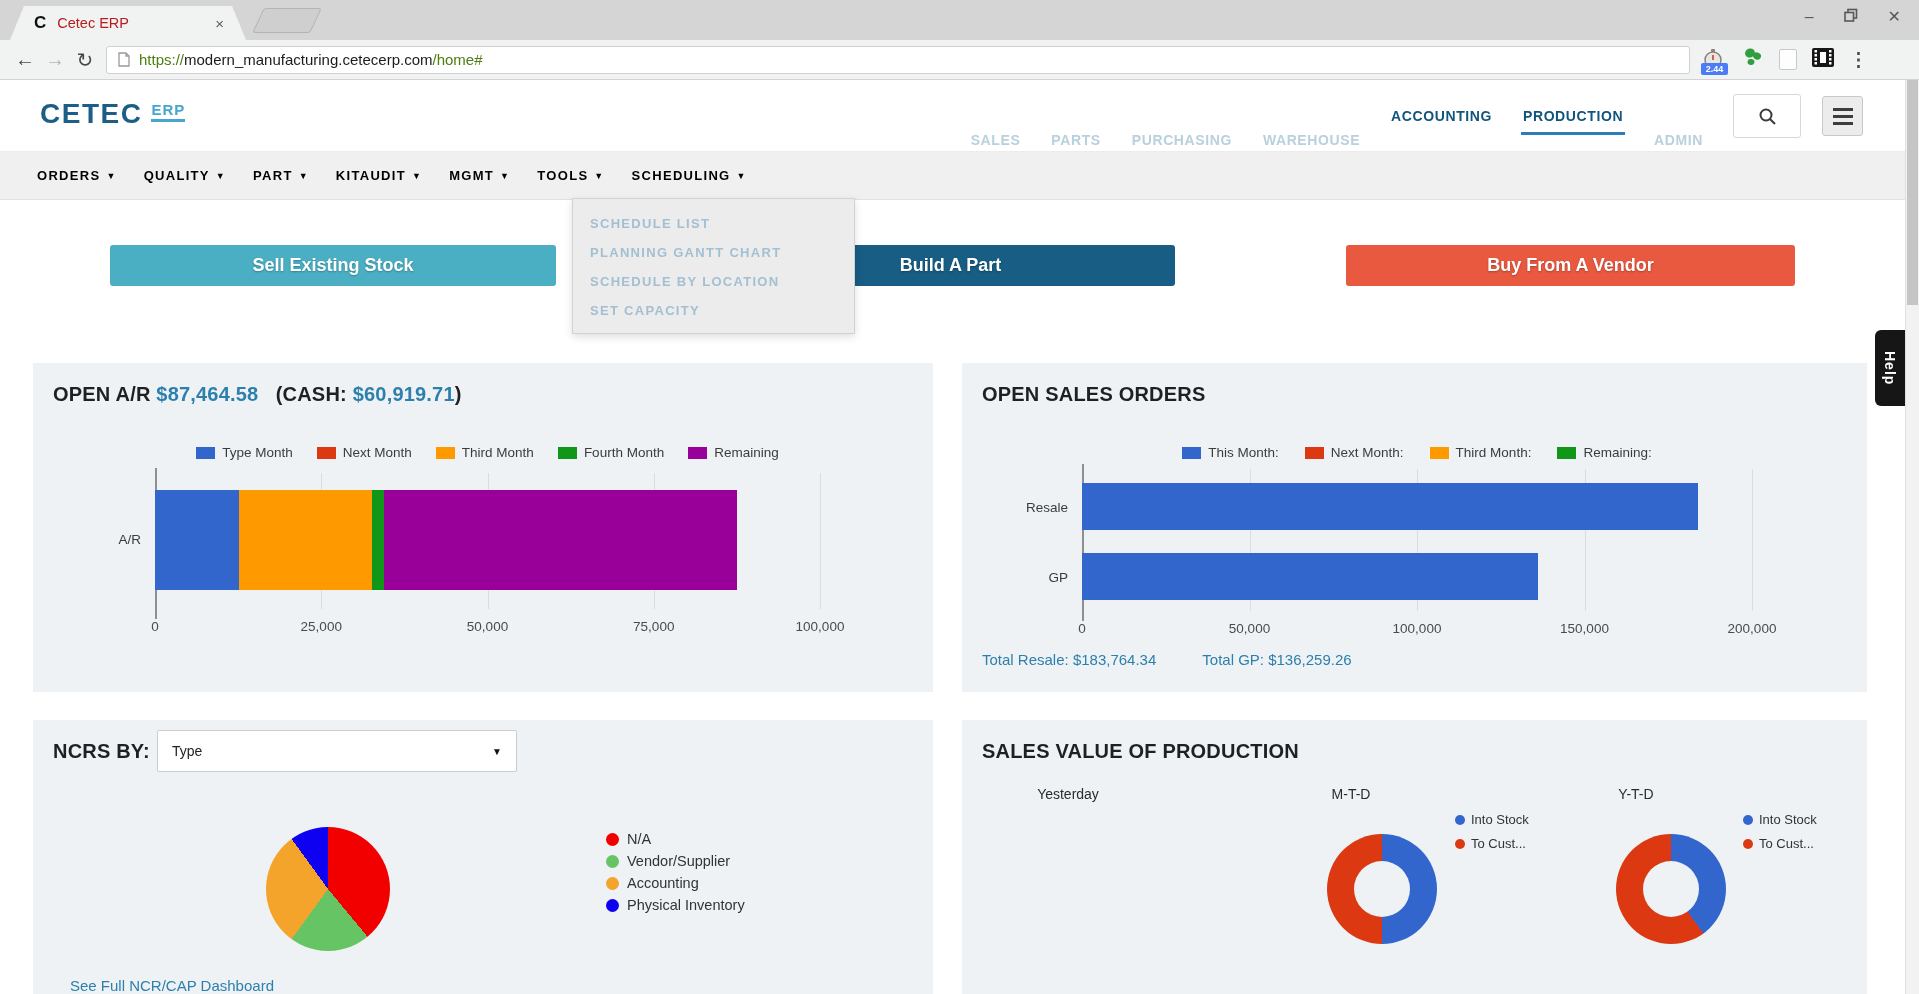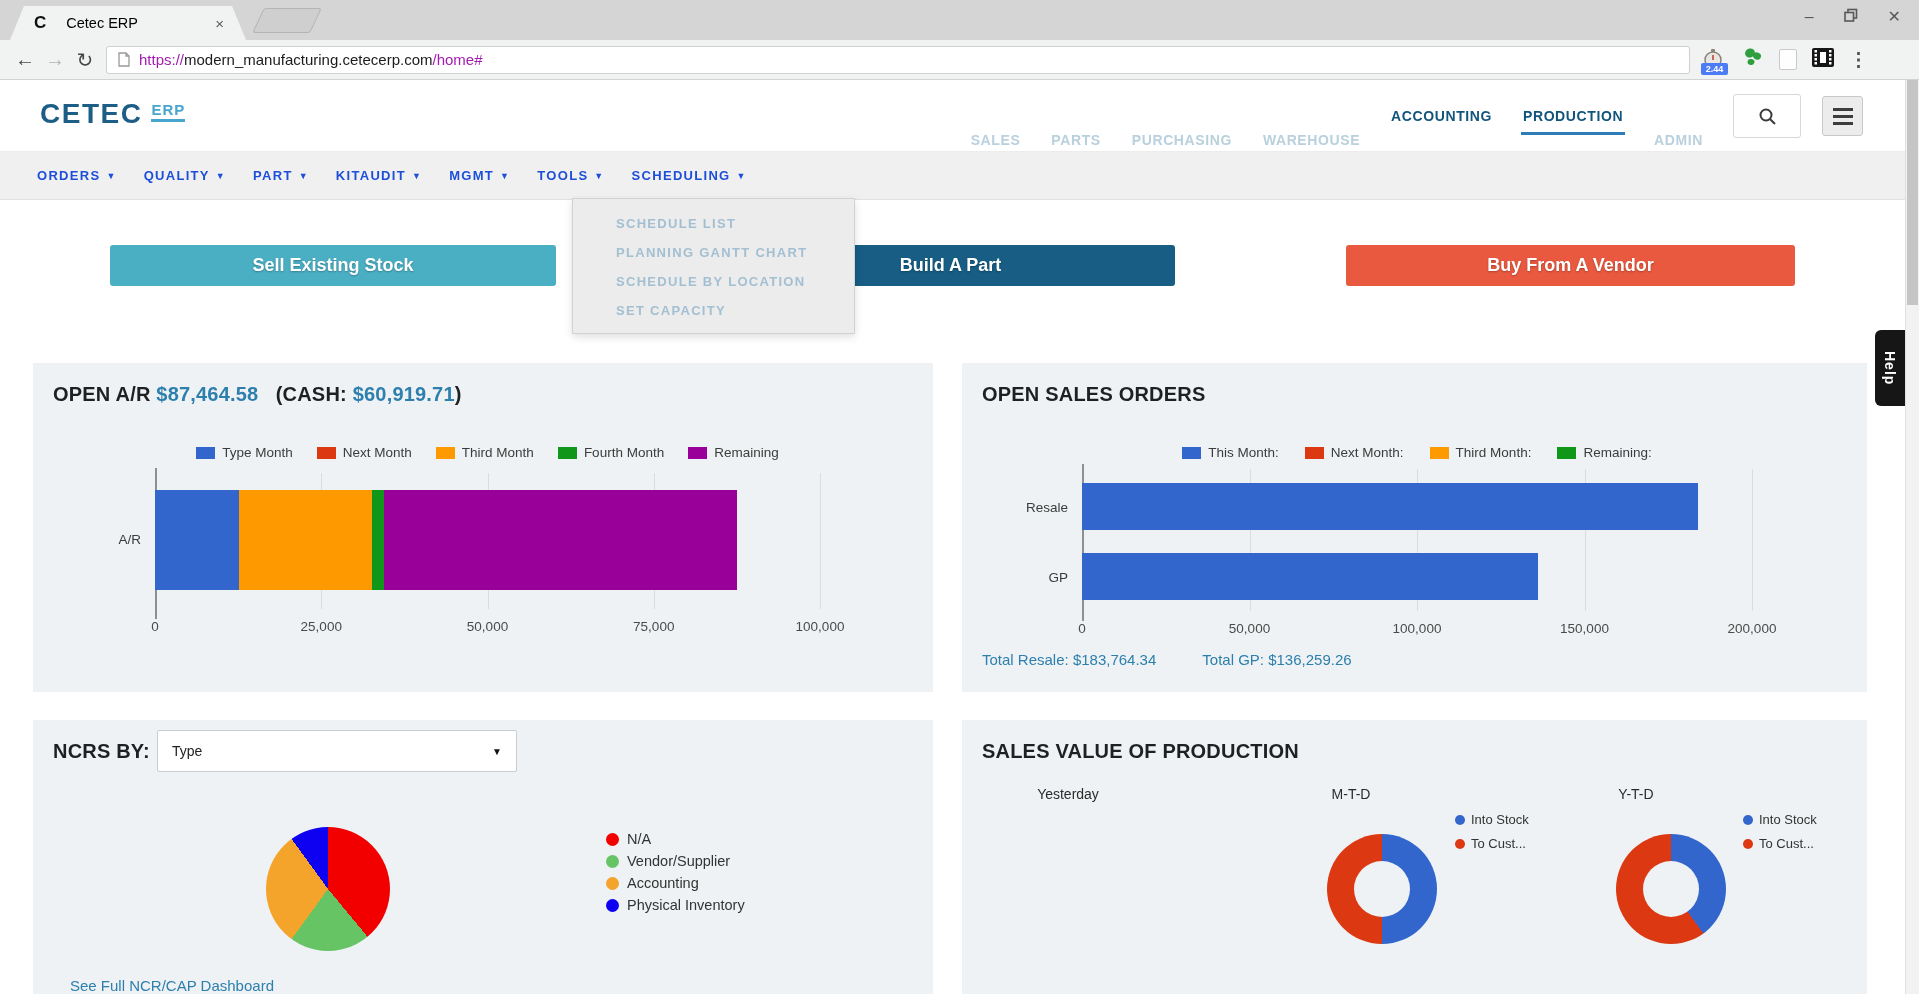--- a/index.html
+++ b/index.html
@@ -6,33 +6,33 @@
   html,body { width:1919px; height:994px; overflow:hidden; }
   body { font-family:"Liberation Sans", sans-serif; background:#fff; }
   .screen { position:relative; width:1919px; height:994px; background:#fff; overflow:hidden; }
 
   
   .tabstrip { position:relative; height:40px; background:#d5d5d5; }
   .tab { position:absolute; left:10px; bottom:0; width:236px; height:34px; background:#f1f2f2;
          clip-path:polygon(14px 0, calc(100% - 14px) 0, 100% 100%, 0 100%);
          display:flex; align-items:center; padding:0 22px 0 24px; }
   .tab .favicon { font-weight:900; font-size:17px; color:#101010; }
-  .tab .tab-title { font-size:14.5px; color:#000000; margin-left:20px; }
+  .tab .tab-title { font-size:14.5px; color:#b91c1c; margin-left:11px; }
   .tab .tab-close { margin-left:auto; color:#5f5f5f; font-size:15px; }
   .newtab { position:absolute; left:258px; bottom:7px; width:58px; height:25px; background:#cfcfcf;
             border:1px solid #b4b4b4; transform:skewX(-25deg); border-radius:3px; }
   .wincontrols { position:absolute; right:18px; top:7px; display:flex; gap:30px; align-items:center; color:#585858; }
   .wc { font-size:16px; line-height:20px; }
   .toolbar { height:40px; background:#f1f2f2; border-bottom:1px solid #d2d2d2; display:flex; align-items:center; padding:0 10px; }
   .navbtn { width:30px; text-align:center; font-size:20px; color:#474747; }
   .navbtn.disabled { color:#b2b2b2; }
   .urlbar { width:1584px; height:28px; margin-left:6px; background:#fff; border:1px solid #d0d0d0; border-radius:3px;
             display:flex; align-items:center; padding:0 11px; gap:9px; }
   .url { font-size:15px; white-space:nowrap; }
-  .url .dim { color:#a21caf; }
+  .url .dim { color:#4d7c0f; }
   .url .host { color:#1c1c1c; }
   .exticons { display:flex; align-items:center; gap:15px; margin-left:12px; }
   .timer { position:relative; width:25px; height:24px; }
   .timer .badge { position:absolute; left:-1px; right:-1px; bottom:-3px; background:#4b7bf5; color:#fff;
                   font-size:9px; font-weight:700; text-align:center; border-radius:2px; padding:1px 0; }
   .whitepage { width:18px; height:21px; background:#fefefe; border:1px solid #c9c9c9; border-radius:2px; }
   .menudots { font-size:19px; color:#4f4f4f; font-weight:700; }
 
   
   .site { position:absolute; top:80px; left:0; right:0; bottom:0; background:#fff; overflow:hidden; }
@@ -47,25 +47,25 @@
   .nav-item.active { color:#11547c; position:relative; }
   .nav-item.active::after { content:""; position:absolute; left:-2px; right:-2px; bottom:-11px; height:3px; background:#2e7cb8; }
   .searchbox { position:absolute; left:1733px; top:14px; width:68px; height:44px; background:#fff; border:1px solid #d8d8d8;
                border-radius:3px; display:flex; align-items:center; justify-content:center; cursor:pointer; }
   .hamburger { position:absolute; left:1822px; top:16px; width:41px; height:40px; background:#ececec; border:1px solid #c9c9c9;
                border-radius:3px; display:flex; flex-direction:column; align-items:center; justify-content:center; gap:4px; cursor:pointer; }
   .hamburger i { width:20px; height:3px; background:#3d3d3d; }
 
   .subnav { position:absolute; top:72px; left:0; right:0; height:48px; background:#f0f0f0; border-bottom:1px solid #e1e1e1;
             display:flex; align-items:center; padding-left:37px; gap:27px; }
-  .subnav-item { font-size:13px; font-weight:700; letter-spacing:1.3px; color:#1d4ed8; text-decoration:none; cursor:pointer; display:flex; align-items:center; }
+  .subnav-item { font-size:13px; font-weight:700; letter-spacing:1.3px; color:#000000; text-decoration:none; cursor:pointer; display:flex; align-items:center; }
   .subnav-item .caret { font-size:9px; margin-left:6px; }
 
   .dropdown { position:absolute; left:572px; top:118px; width:283px; height:136px; background:#ececec; border:1px solid #d2d2d2;
-              box-shadow:0 3px 8px rgba(0,0,0,.13); z-index:30; padding-top:10px; display:flex; flex-direction:column;padding-left:26px; }
+              box-shadow:0 3px 8px rgba(0,0,0,.13); z-index:30; padding-top:10px; display:flex; flex-direction:column; }
   .dd-item { display:block; line-height:29px; padding-left:17px; font-size:13px; font-weight:700; letter-spacing:1.3px;
              color:#a3bfd2; text-decoration:none; cursor:pointer; }
 
   .action-btn { position:absolute; top:165px; height:41px; border-radius:3px; color:#fff; font-weight:700; font-size:18px;
                 text-align:center; line-height:41px; text-shadow:0 1px 2px rgba(0,0,0,.28); cursor:pointer; z-index:1; }
   .btn1 { left:110px; width:446px; }
   .btn2 { left:726px; width:449px; }
   .btn3 { left:1346px; width:449px; }
 
   

